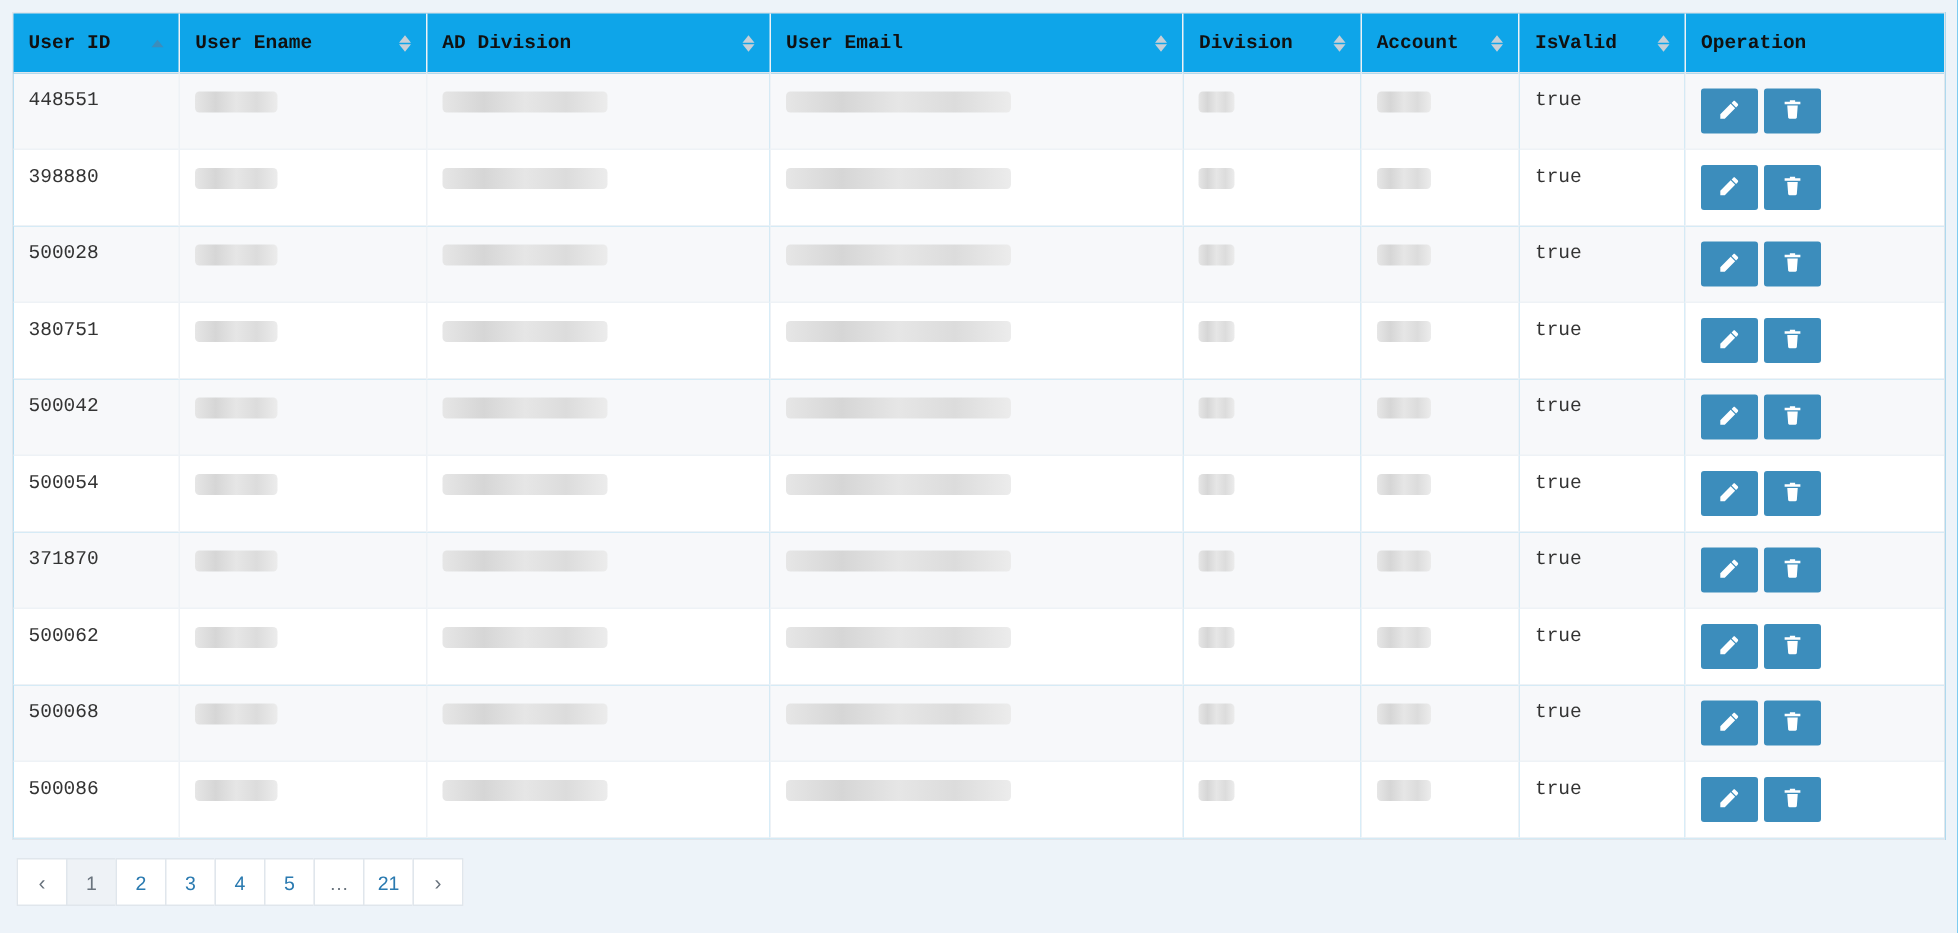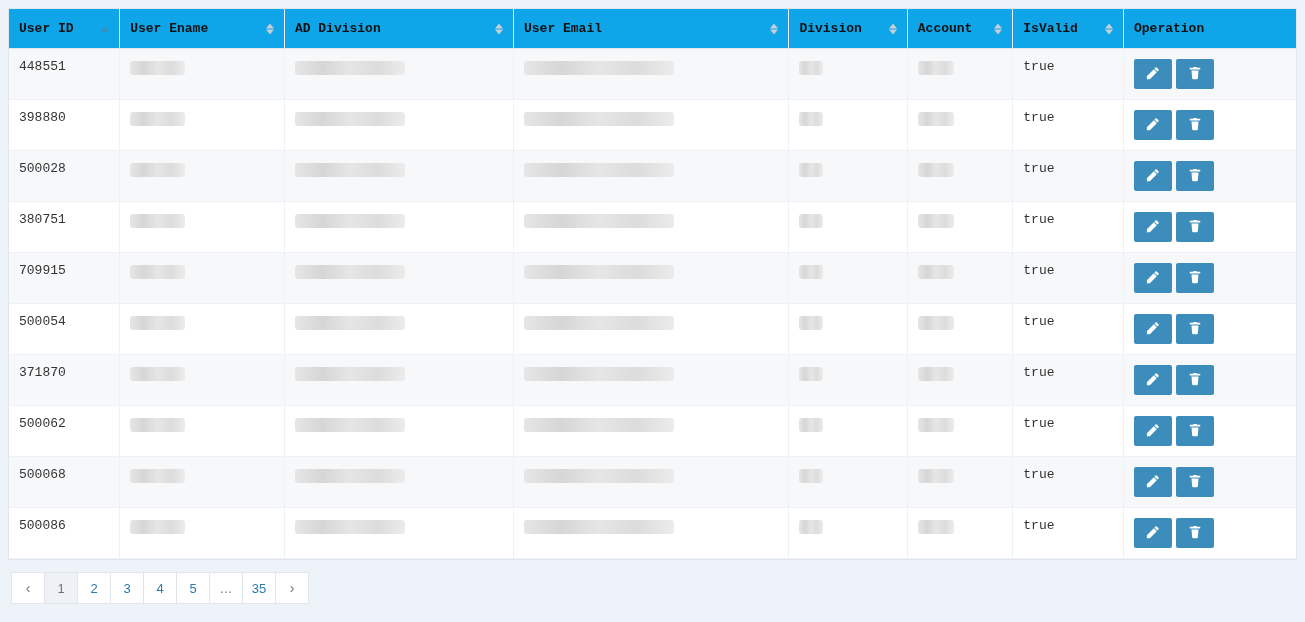--- a/index.html
+++ b/index.html
@@ -292,21 +292,21 @@
               <span><svg viewBox="0 0 16 16">
                   <path d="M12.3 1.7l2 2c.4.4.4 1 0 1.4l-1.3 1.3-3.4-3.4L10.9 1.7c.4-.4 1-.4 1.4 0zM1 11.6L8.9 3.7l3.4 3.4L4.4 15H1v-3.4z"></path>
                 </svg></span>
             </button><button class="btn">
               <span><svg viewBox="0 0 16 16">
                   <path d="M6 2V1h4v1h4v2H2V2h4zm-2 3h8l-.7 9.1c-.05.5-.5.9-1 .9H5.7c-.5 0-.95-.4-1-.9L4 5z"></path>
                 </svg></span>
             </button></td>
         </tr>
         <tr>
-          <td>709915</td>
+          <td>500042</td>
           <td><span class="redacted" style="width:55px"></span></td>
           <td><span class="redacted" style="width:110px"></span></td>
           <td><span class="redacted" style="width:150px"></span></td>
           <td><span class="redacted" style="width:24px"></span></td>
           <td><span class="redacted" style="width:36px"></span></td>
           <td>true</td>
           <td><button class="btn">
               <span><svg viewBox="0 0 16 16">
                   <path d="M12.3 1.7l2 2c.4.4.4 1 0 1.4l-1.3 1.3-3.4-3.4L10.9 1.7c.4-.4 1-.4 1.4 0zM1 11.6L8.9 3.7l3.4 3.4L4.4 15H1v-3.4z"></path>
                 </svg></span>
@@ -412,16 +412,16 @@
 
 <div class="footer">
   <div class="pagination">
     <span class="page nav-arrow">‹</span>
     <span class="page active">1</span>
       <span class="page">2</span>
       <span class="page">3</span>
       <span class="page">4</span>
       <span class="page">5</span>
     <span class="page ellipsis">…</span>
-    <span class="page">35</span>
+    <span class="page">21</span>
     <span class="page nav-arrow">›</span>
   </div>
 </div>
 
 </body></html>

